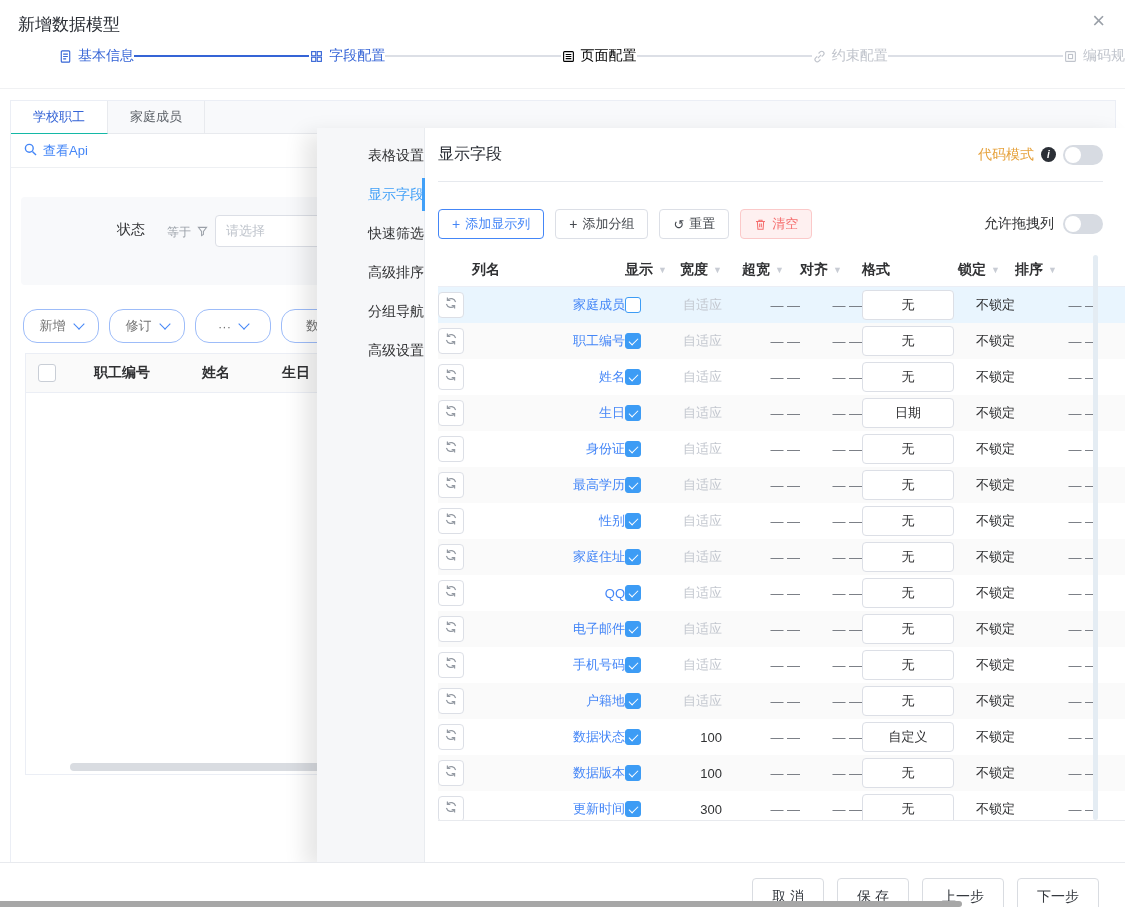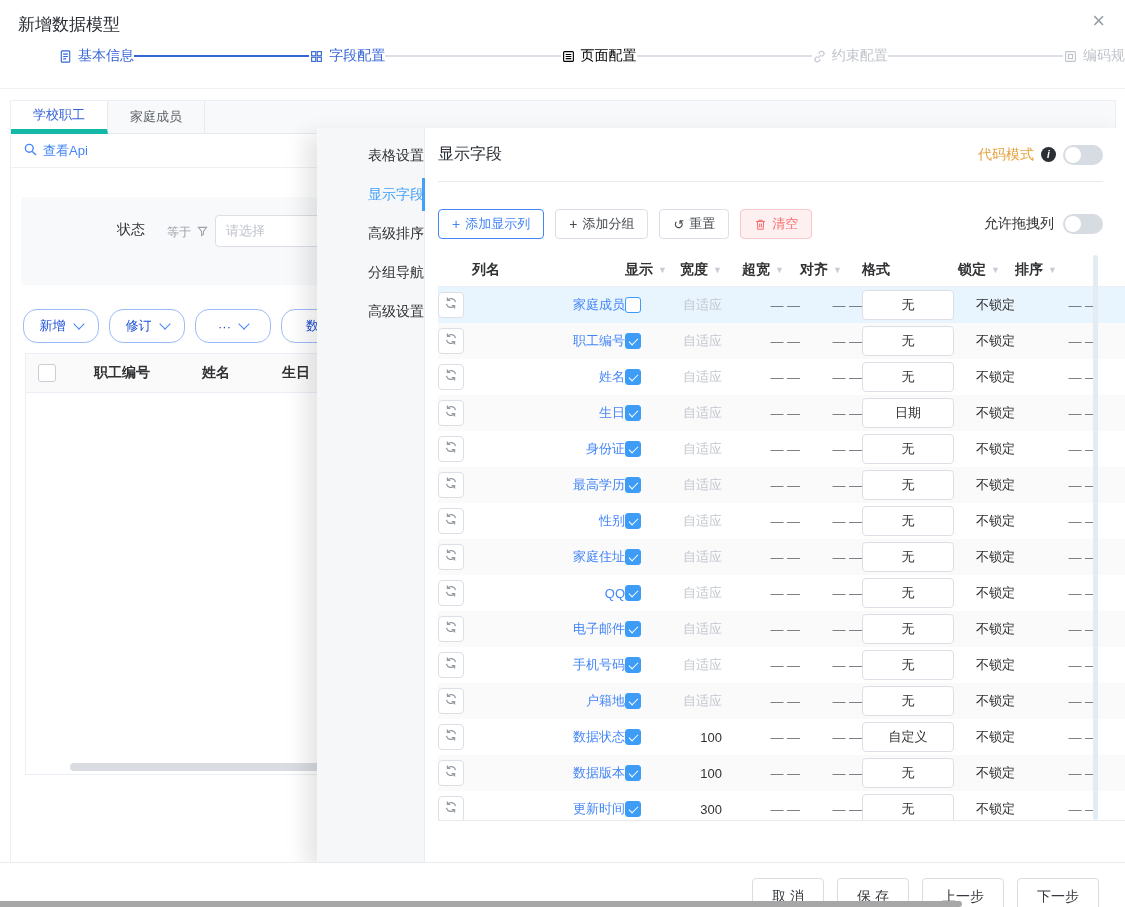--- a/index.html
+++ b/index.html
@@ -15,30 +15,30 @@
   .step svg{display:block;}
   .step.finished{color:#3564d6;}
   .step.current{color:#000000;}
   .step.waiting{color:#c0c4cc;}
   .s-line{flex:1;height:2px;background:#dcdfe6;min-width:30px;}
   .s-line.done{background:#3564d6;}
   
   .workarea{position:absolute;left:10px;top:100px;width:1104px;height:762px;border:1px solid #ebeef5;border-bottom:none;background:#fff;}
   .tabbar{height:32px;background:#f8f9fb;border-bottom:1px solid #e8eaee;display:flex;}
   .tab{width:96px;display:flex;align-items:center;justify-content:center;font-size:13px;color:#5a5f66;border-right:1px solid #e8eaee;cursor:pointer;}
-  .tab.active{background:#fff;color:#3564d6;margin-bottom:-1px;border-bottom:5px solid #14b8a6;}
+  .tab.active{background:#fff;color:#3564d6;margin-bottom:-1px;border-bottom:1px solid #14b8a6;}
   .api-row{height:33px;border-bottom:1px solid #eef0f3;display:flex;align-items:center;padding-left:12px;gap:6px;color:#4486f7;font-size:13px;}
   .filter-panel{position:absolute;left:10px;top:96px;width:440px;height:88px;background:#f8f9fb;border-radius:4px;}
   .f-label{position:absolute;left:96px;top:24px;font-size:14px;color:#303133;}
   .f-op{position:absolute;left:146px;top:27px;font-size:12px;color:#9aa0a8;}
   .f-funnel{position:absolute;left:176px;top:26px;color:#9aa0a8;}
   .f-select{position:absolute;left:194px;top:18px;width:220px;height:30px;background:#fff;border:1px solid #dcdfe6;border-radius:4px;
             line-height:30px;padding-left:10px;color:#bfc4cc;font-size:13px;cursor:pointer;}
   .pv-toolbar{position:absolute;left:12px;top:208px;display:flex;gap:10px;}
-  .pv-btn{height:34px;min-width:76px;border:1px solid #9dbcf9;color:#1d4ed8;border-radius:14px;background:#fff;
+  .pv-btn{height:34px;min-width:76px;border:1px solid #9dbcf9;color:#737373;border-radius:14px;background:#fff;
           display:flex;align-items:center;justify-content:center;gap:9px;font-size:13px;cursor:pointer;box-sizing:border-box;}
   .chev{width:7px;height:7px;border-right:1.4px solid #4486f7;border-bottom:1.4px solid #4486f7;transform:rotate(45deg);margin-top:-4px;}
   .pv-table{position:absolute;left:14px;top:252px;width:500px;height:420px;border:1px solid #ebeef5;background:#fff;}
   .pv-thead{height:38px;background:#fafafa;border-bottom:1px solid #ebeef5;display:grid;
             grid-template-columns:46px 130px 80px 1fr;align-items:center;font-weight:700;font-size:14px;color:#303133;}
   .pv-cb{width:16px;height:16px;border:1px solid #c9ced6;border-radius:3px;background:#fff;margin-left:12px;cursor:pointer;}
   .pv-col1{padding-left:22px;}
   .pv-scroll{position:absolute;left:44px;bottom:3px;width:430px;height:8px;border-radius:4px;background:#d9dce1;cursor:pointer;}
   
   .drawer{position:absolute;left:317px;top:128px;width:808px;height:734px;background:#fff;display:flex;
@@ -210,20 +210,21 @@
           <div>生日</div>
         </div>
       <div class="pv-scroll"></div>
     </div>
   </div>
 
   <div class="drawer">
     <div class="d-menu" id="d-menu">
         <div class="d-item">表格设置</div>
         <div class="d-item active">显示字段</div>
+        <div class="d-item">快速筛选</div>
         <div class="d-item">高级排序</div>
         <div class="d-item">分组导航</div>
         <div class="d-item">高级设置</div>
       </div>
     <div class="d-content">
       <div class="d-titlerow">
         <span class="d-title">显示字段</span>
         <span class="cm-group">
           <span class="cm-label">代码模式</span>
           <span class="info-i">i</span>

